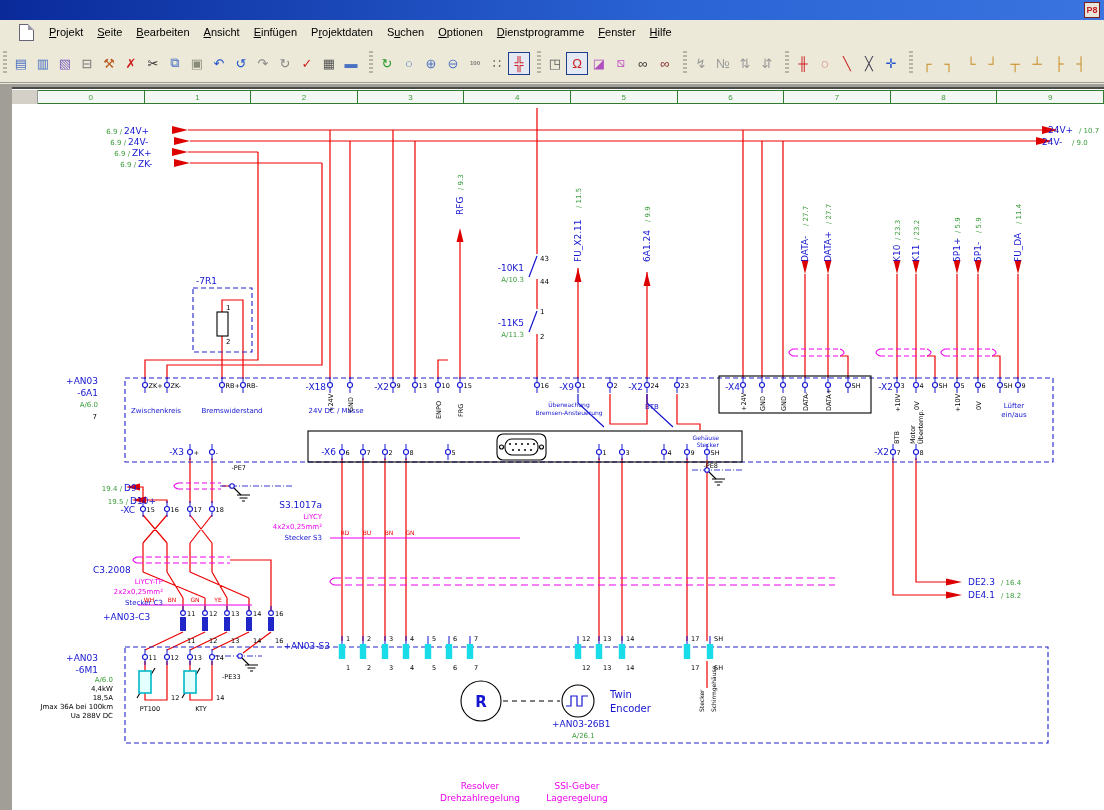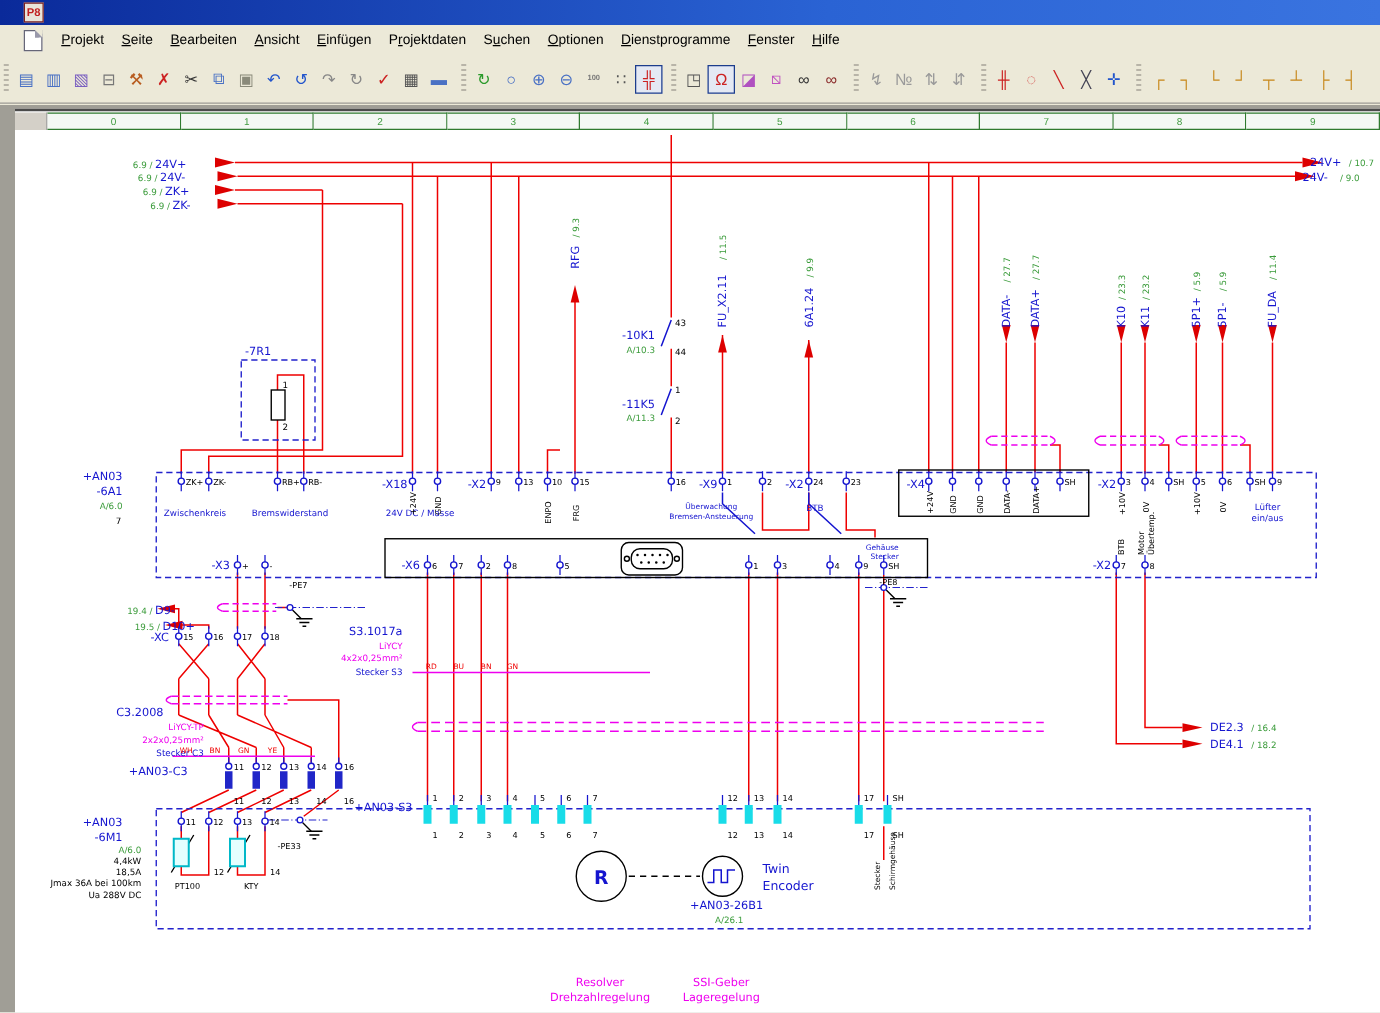--- a/index.html
+++ b/index.html
@@ -1,21 +1,21 @@
 <!DOCTYPE html>
 <html><head>
 <meta charset="utf-8">
 <style>
   html,body{margin:0;padding:0;}
   body{width:1104px;height:810px;position:relative;overflow:hidden;
        font-family:"Liberation Sans",sans-serif;background:#ece9d8;}
   
   #titlebar{position:absolute;left:0;top:0;width:1104px;height:20px;
     background:linear-gradient(90deg,#0a2a9a,#2a63d4 60%,#3a74e0);
-    color:#fff;font-weight:bold;font-size:11px;display:flex;align-items:center;padding-left:19px;box-sizing:border-box;}
+    color:#fff;font-weight:bold;font-size:11px;display:flex;align-items:center;padding-left:19px;box-sizing:border-box;justify-content:flex-end;}
   #app-icon{width:14px;height:14px;margin-right:4px;background:#e8e4da;border:1px solid #7a2020;
     display:inline-flex;align-items:center;justify-content:center;color:#c02020;font-size:9px;font-weight:bold;}
   
   #menubar{position:absolute;left:0;top:20px;width:1104px;height:24px;background:#ece9d8;
     border-bottom:1px solid #d8d4c4;display:flex;align-items:center;font-size:11px;color:#000;padding-left:13px;}
   #mdi-doc{width:13px;height:15px;background:#fff;border:1px solid #667;margin:0 8px 0 6px;position:relative;}
   #mdi-doc:before{content:"";position:absolute;right:-1px;top:-1px;border:3px solid;border-color:#ece9d8 #ece9d8 #99a #99a;}
   .menu-item{padding:3px 7px;cursor:default;}
   .menu-item u{text-decoration:underline;}
   

